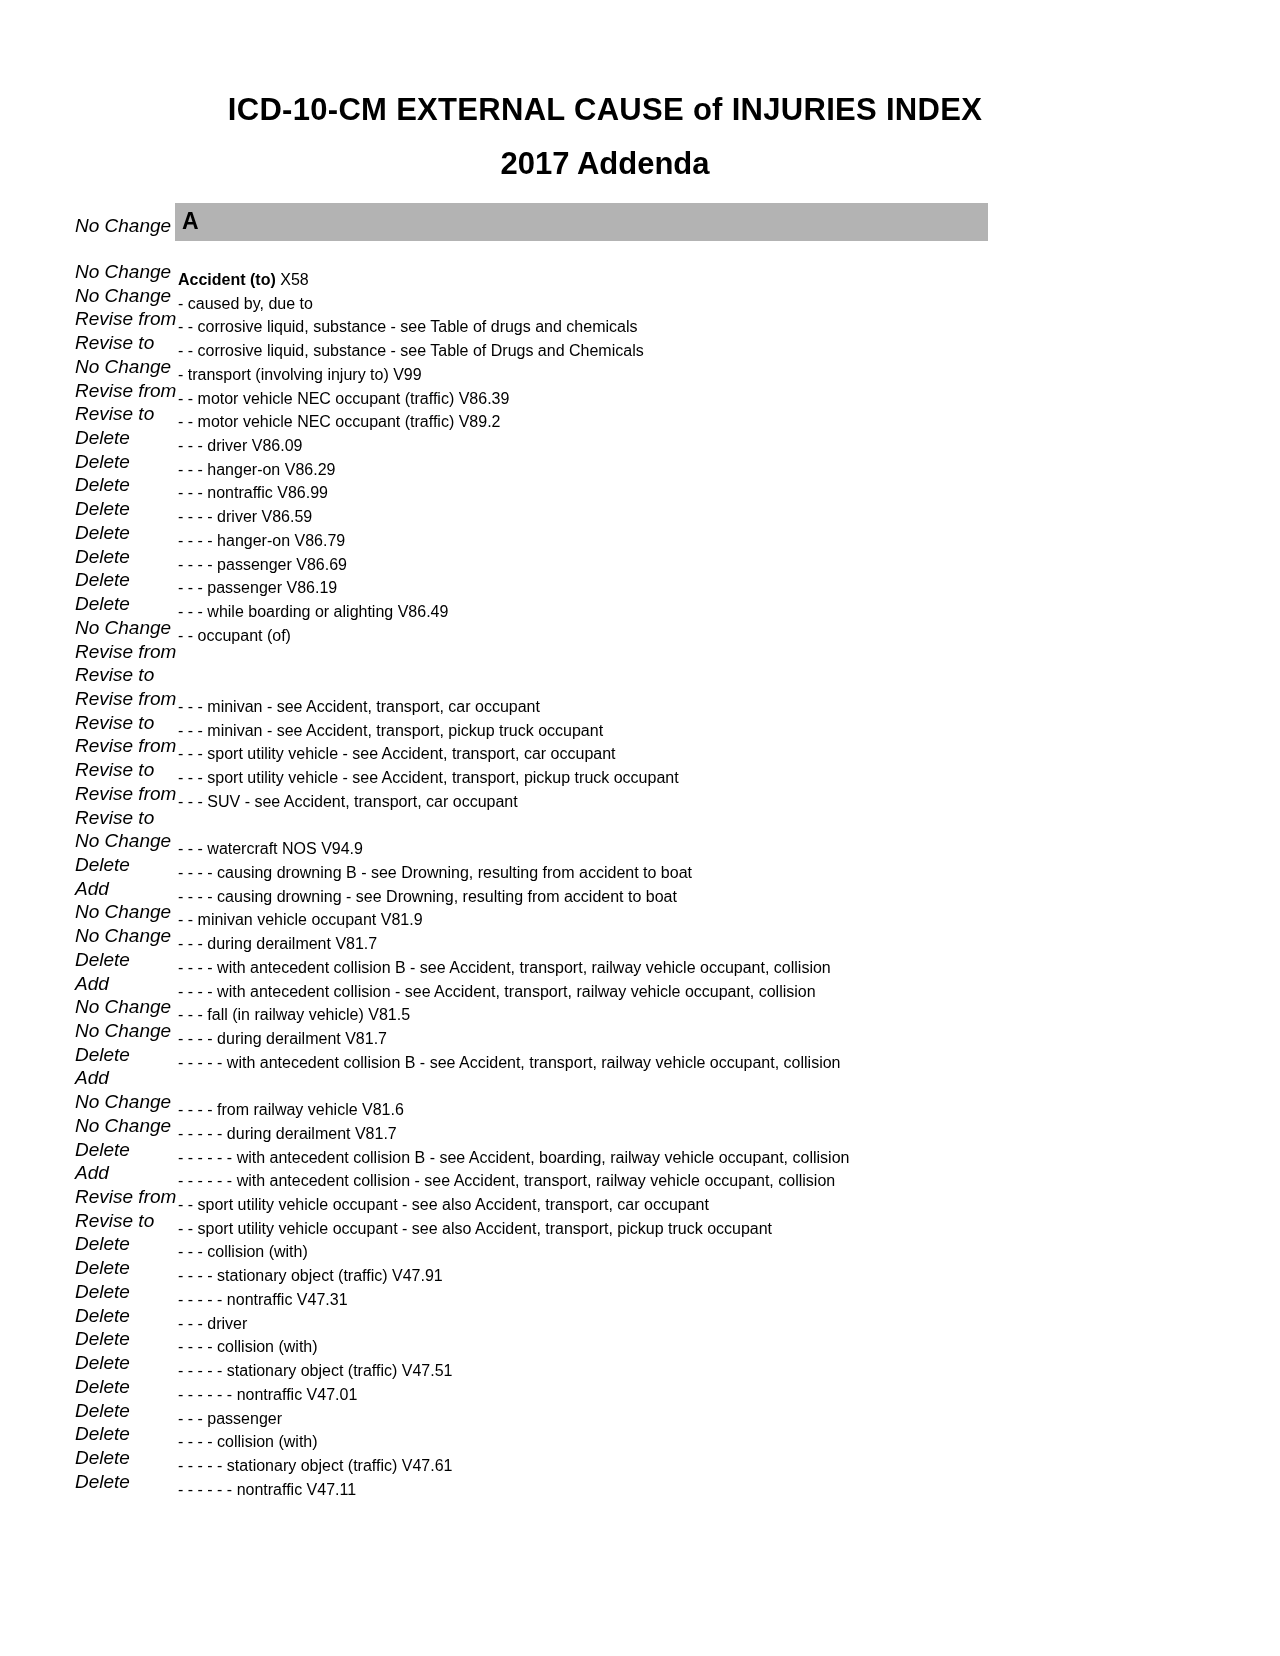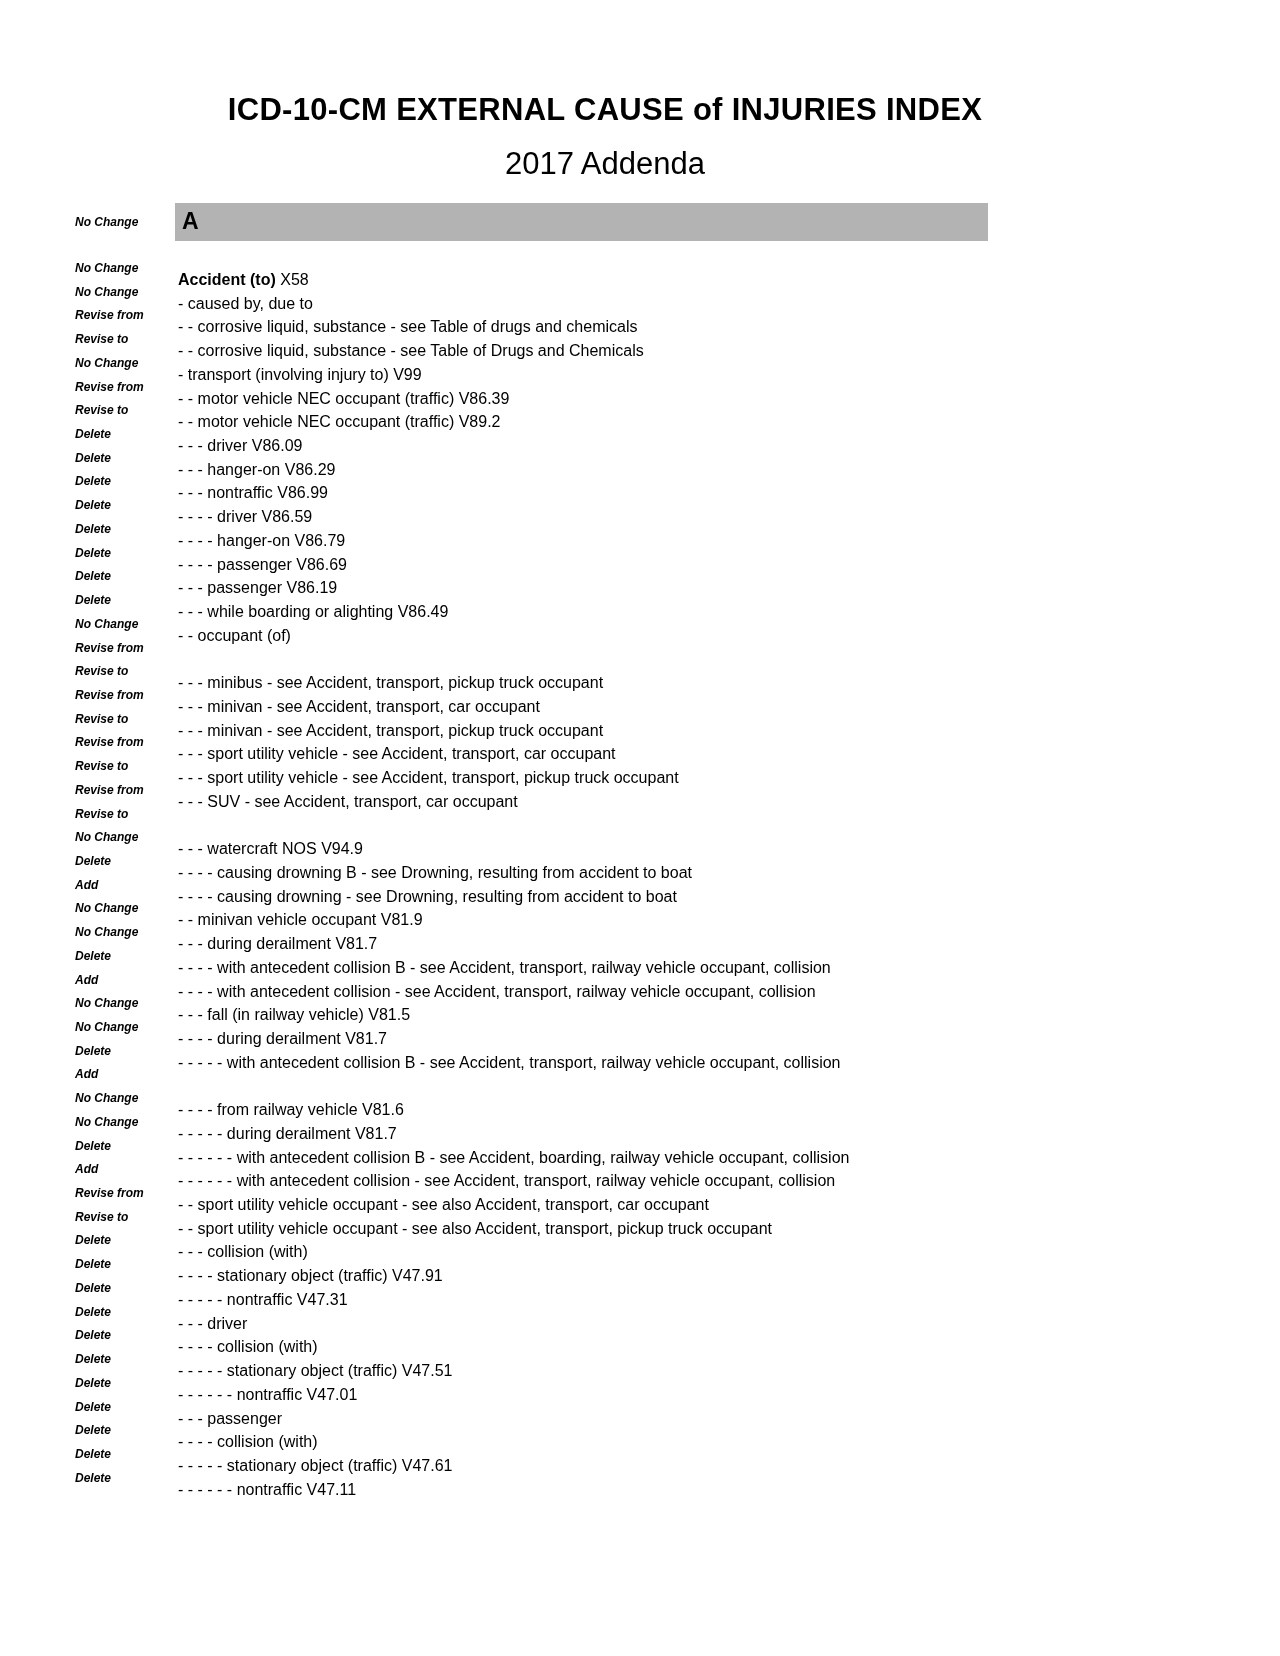--- a/index.html
+++ b/index.html
@@ -19,37 +19,36 @@
     width: 1210px;
     text-align: center;
   }
   .title {
     font-size: 31px;
     font-weight: bold;
     letter-spacing: 0.3px;
   }
   .subtitle {
     font-size: 31px;
-    font-weight: normal;
+    font-weight: bold;
     margin-top: 18px;
   }
   .section-row {
     position: absolute;
     top: 203px;
     left: 0;
     width: 100%;
     height: 38px;
   }
   .tag {
     position: absolute;
     left: 75px;
     font-style: italic;
-    font-size: 12px;
+    font-size: 19px;
     white-space: nowrap;
-    font-weight: bold;
   }
   .section-row .tag { top: 12px; }
   .letter-bar {
     position: absolute;
     left: 175px;
     top: 0;
     width: 813px;
     height: 38px;
     background: #b3b3b3;
   }
@@ -160,21 +159,20 @@
       </div>
       <div class="row">
         <span class="tag">No Change</span>
         <span class="entry">- - occupant (of)</span>
       </div>
       <div class="row">
         <span class="tag">Revise from</span>
       </div>
       <div class="row">
         <span class="tag">Revise to</span>
-        <span class="entry">- - - minibus - see Accident, transport, pickup truck occupant</span>
       </div>
       <div class="row">
         <span class="tag">Revise from</span>
         <span class="entry">- - - minivan - see Accident, transport, car occupant</span>
       </div>
       <div class="row">
         <span class="tag">Revise to</span>
         <span class="entry">- - - minivan - see Accident, transport, pickup truck occupant</span>
       </div>
       <div class="row">

